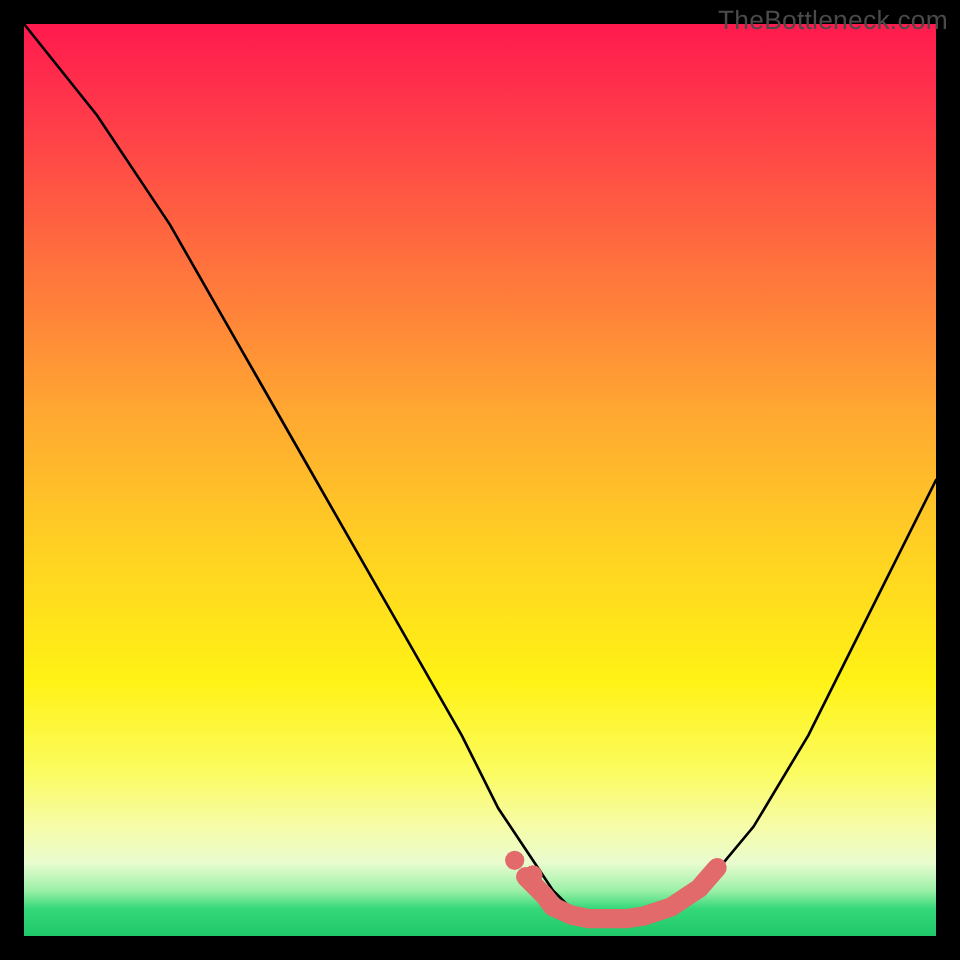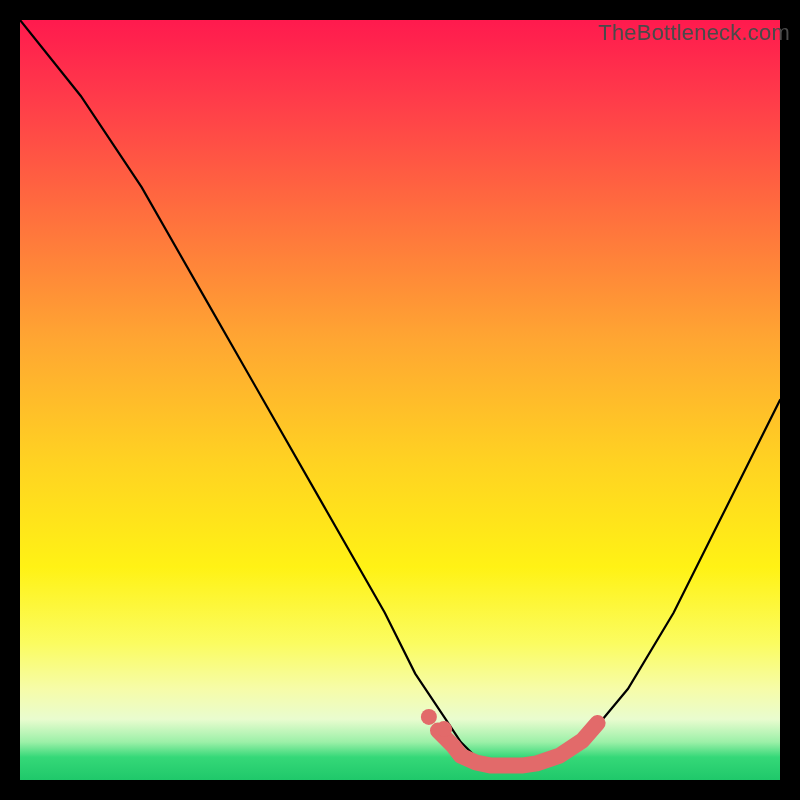--- a/index.html
+++ b/index.html
@@ -46,21 +46,21 @@
     );
   }
   .curve-svg {
     position: absolute;
     inset: 0;
     width: 100%;
     height: 100%;
   }
   .watermark {
     position: absolute;
-    top: 20px;
+    top: 4px;
     right: 10px;
     color: #4a4a4a;
     font-size: 22px;
     letter-spacing: 0.2px;
     user-select: none;
   }
 </style>
 </head>
 <body>
 

